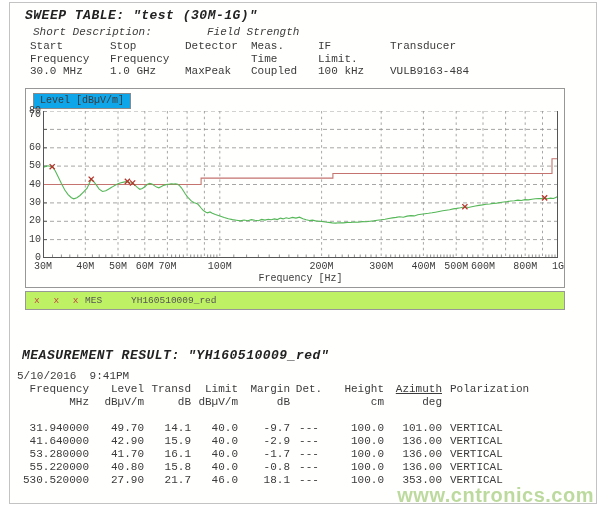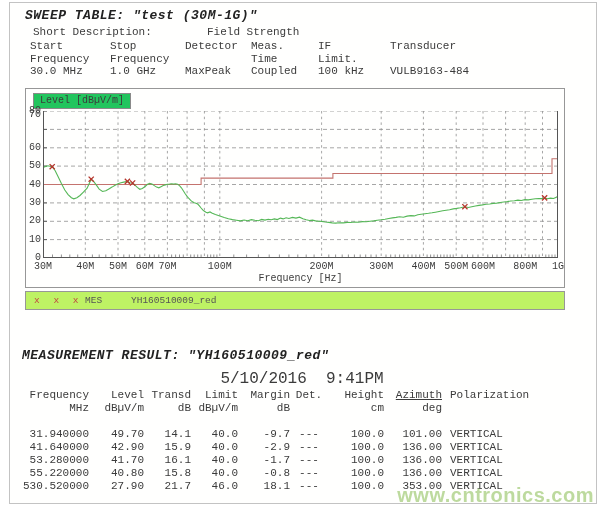--- a/index.html
+++ b/index.html
@@ -5,54 +5,54 @@
   * { margin:0; padding:0; box-sizing:border-box; }
   html,body { width:600px; height:508px; background:#ffffff; overflow:hidden;
     font-family:"Liberation Mono","DejaVu Sans Mono",monospace; color:#3b3b3b; }
   .page-frame { position:absolute; left:9px; top:2px; width:588px; height:502px;
     border:1px solid #c3c3c3; background:#fffffe; }
 
   
   .sweep { position:absolute; left:25px; top:8px; width:555px; }
   .doc-title { font-size:13px; font-weight:bold; font-style:italic; color:#222;
     white-space:pre; letter-spacing:0.5px; }
-  .sweep-desc { position:relative; margin-top:3px; height:12px; font-size:11px; }
+  .sweep-desc { position:relative; margin-top:3px; height:12px; font-size:11px;font-style:italic; }
   .sweep-desc .lbl { position:absolute; left:8px; white-space:pre; }
   .sweep-desc .val { position:absolute; left:182px; white-space:pre; }
   .sweep-cols { display:grid; grid-template-columns:80px 75px 66px 67px 72px auto;
     padding-left:5px; margin-top:2px; font-size:11px; }
   .sweep-col div { line-height:12.5px; white-space:pre; min-height:12.5px; }
   .sweep-col .v { margin-top:0px; }
 
   
   .chart-box { position:absolute; left:25px; top:88px; width:540px; height:200px;
     border:1px solid #979797; background:#fffffe; }
   .level-box { position:absolute; left:7px; top:4px; border:1px solid #8a8a8a;
-    padding:1px 6px 2px 6px; font-size:10px; color:#3b3b3b; white-space:pre; background:#22c55e;}
+    padding:1px 6px 2px 6px; font-size:10px; color:#3b3b3b; white-space:pre; background:#0ea5e9;}
   .plot-wrap { position:absolute; left:17px; top:22px; width:515px; height:147px; }
   .ylab { position:absolute; left:0; width:15px; text-align:right; font-size:10px;
     line-height:10px; color:#3b3b3b; }
   .xlab { position:absolute; top:172px; width:40px; margin-left:-20px; text-align:center;
     font-size:10px; color:#3b3b3b; white-space:pre; }
   .xaxis-title { position:absolute; left:17px; top:184px; width:515px; text-align:center;
     font-size:10px; color:#3b3b3b; }
 
   
   .legend-box { position:absolute; left:25px; top:291px; width:540px; height:19px;
     border:1px solid #979797; background:#bef264; font-size:9.5px; line-height:17px;
     color:#555; }
   .legend-box .marks { position:absolute; left:8px; color:#c04a40; letter-spacing:4px;
     white-space:pre; }
   .legend-box .mes { position:absolute; left:59px; }
   .legend-box .trace { position:absolute; left:105px; }
 
   
   .result { position:absolute; left:17px; top:348px; width:570px; }
   .result .doc-title { padding-left:5px; }
-  .result-date { margin-top:7px; font-size:16px; white-space:pre;text-align:center; }
+  .result-date { margin-top:7px; font-size:11px; white-space:pre; }
   table.result-table { border-collapse:collapse; table-layout:fixed; margin-top:1px;
     font-size:11px; color:#3b3b3b; }
   .result-table th, .result-table td { padding:0; font-weight:normal; white-space:pre;
     line-height:13px; }
   .c-r { text-align:right; } .c-c { text-align:center; }
   .c-l { text-align:left; padding-left:8px !important; }
   .result-table tbody tr:first-child td { padding-top:13px; }
 
   .watermark { position:absolute; right:6px; bottom:1px; font-family:"Liberation Sans","DejaVu Sans",sans-serif;
     font-size:20px; font-weight:bold; color:rgba(167,206,125,0.75); letter-spacing:0.5px; }

